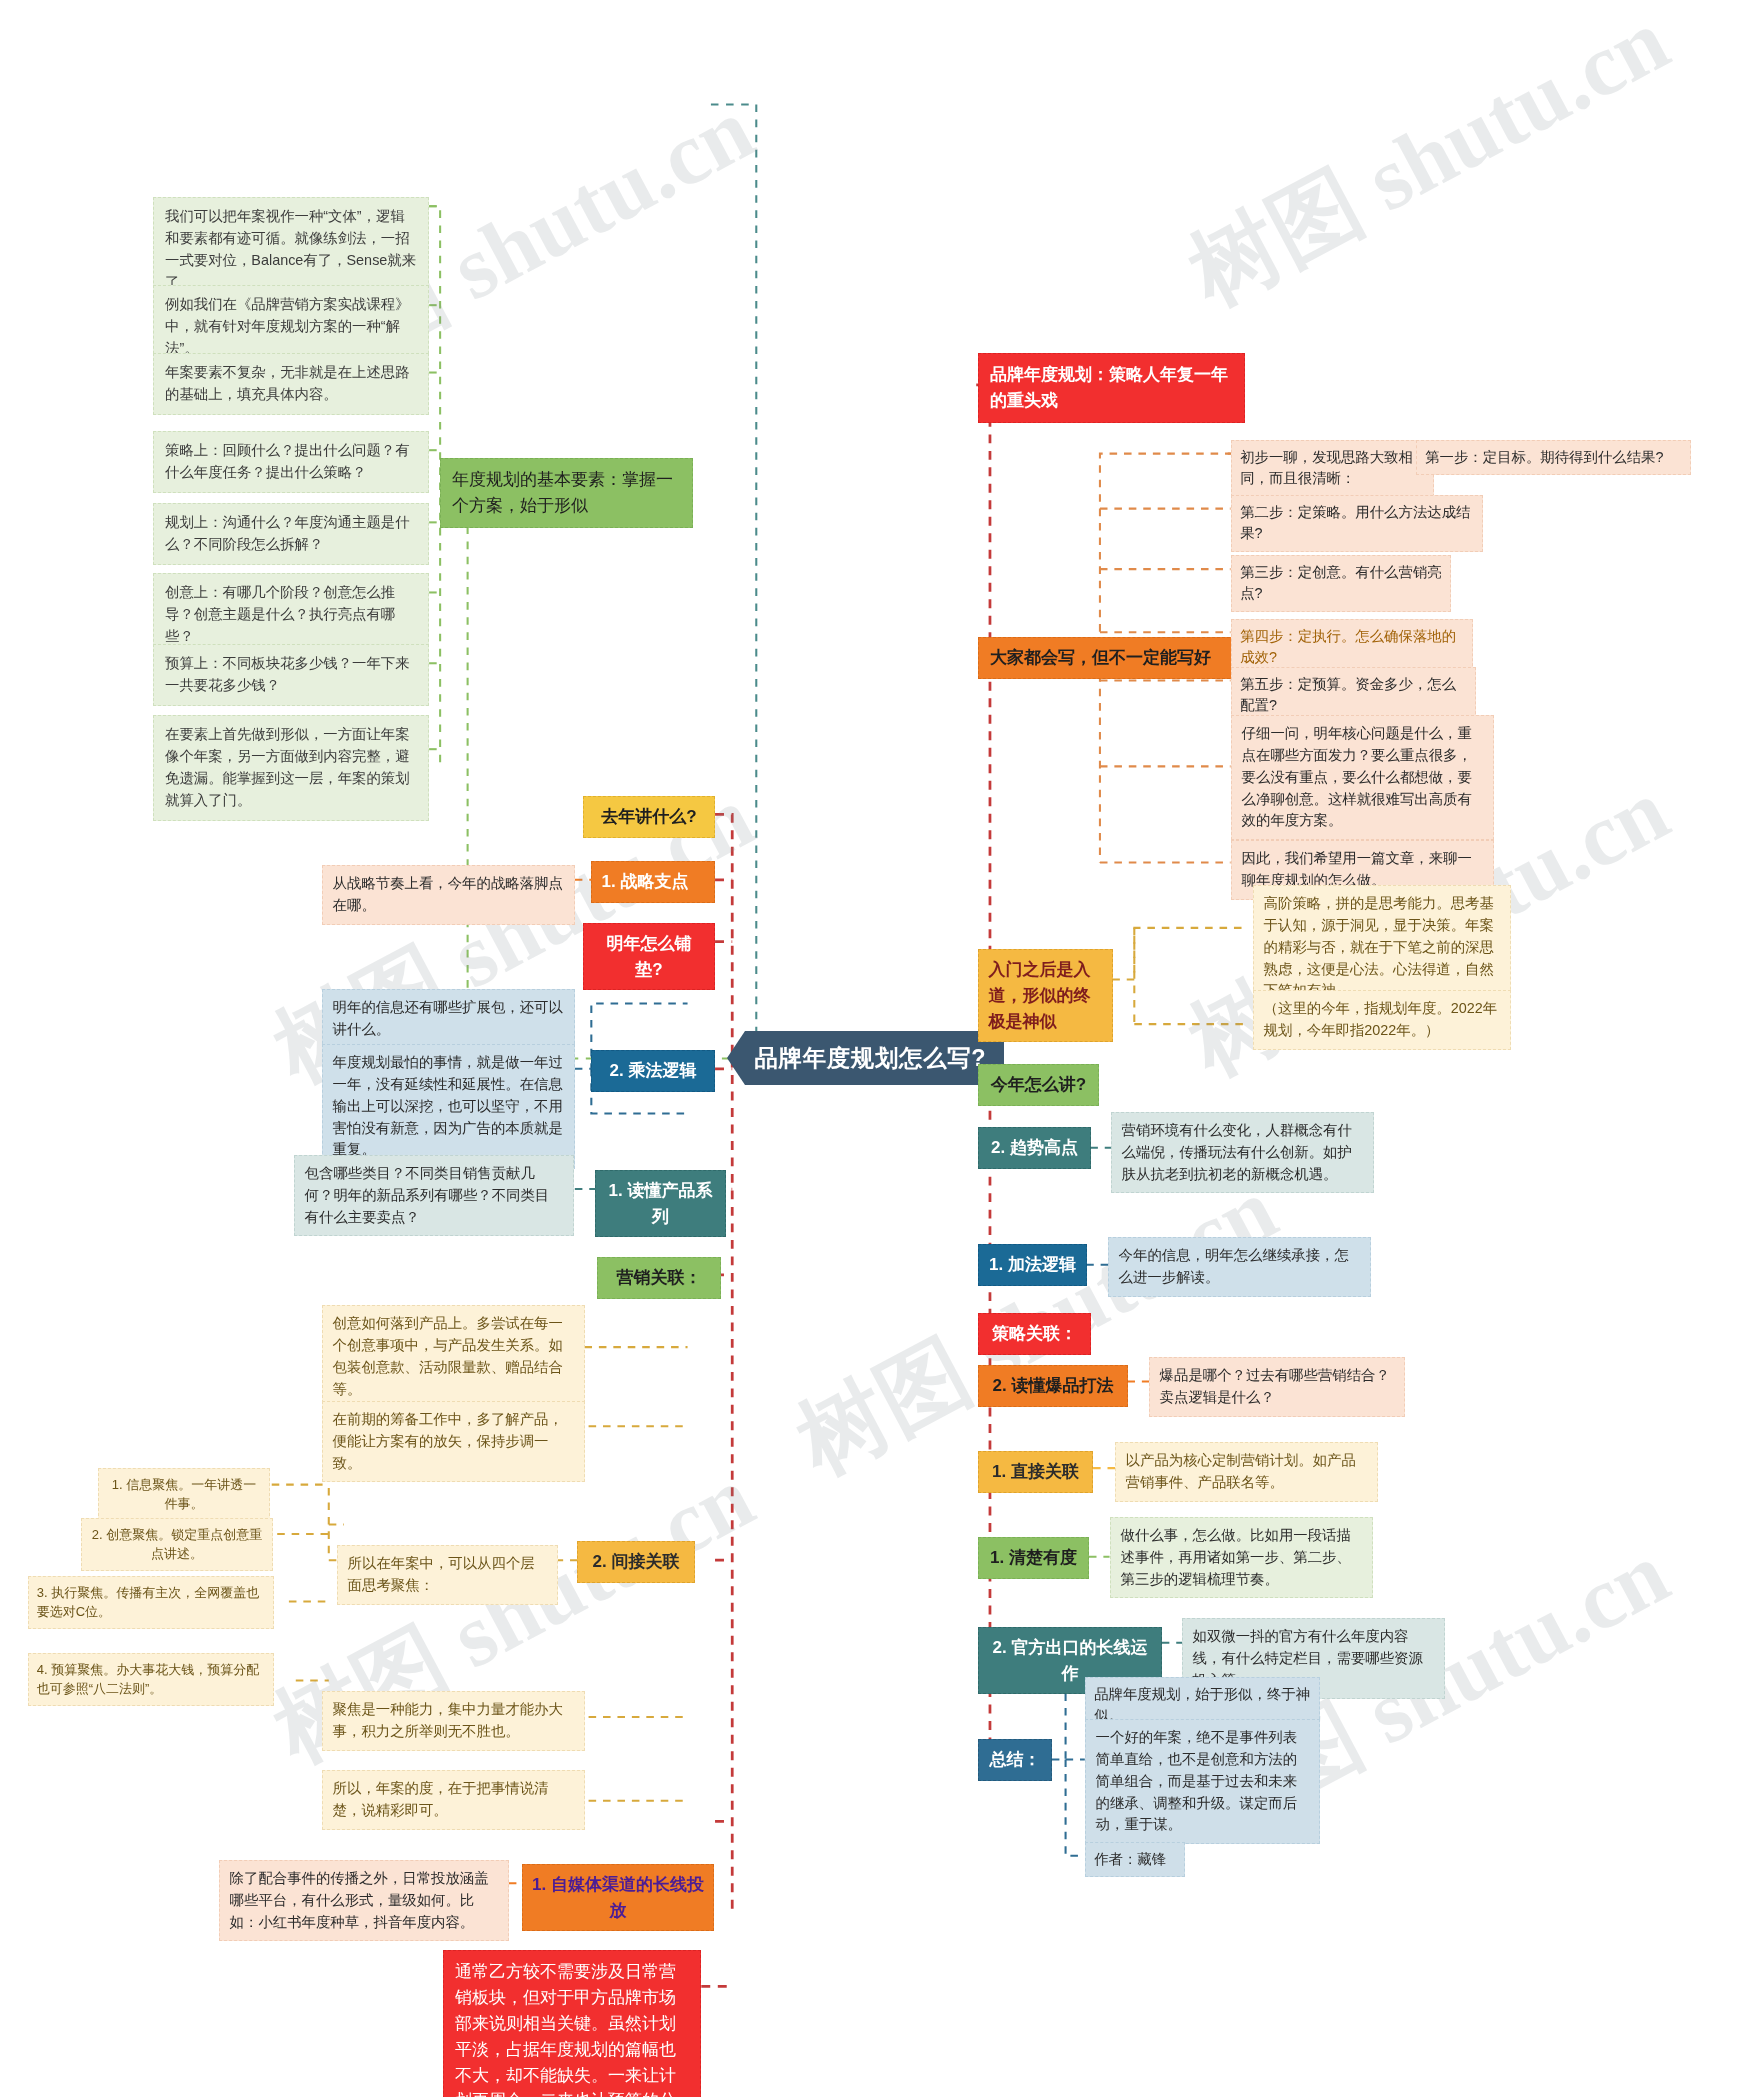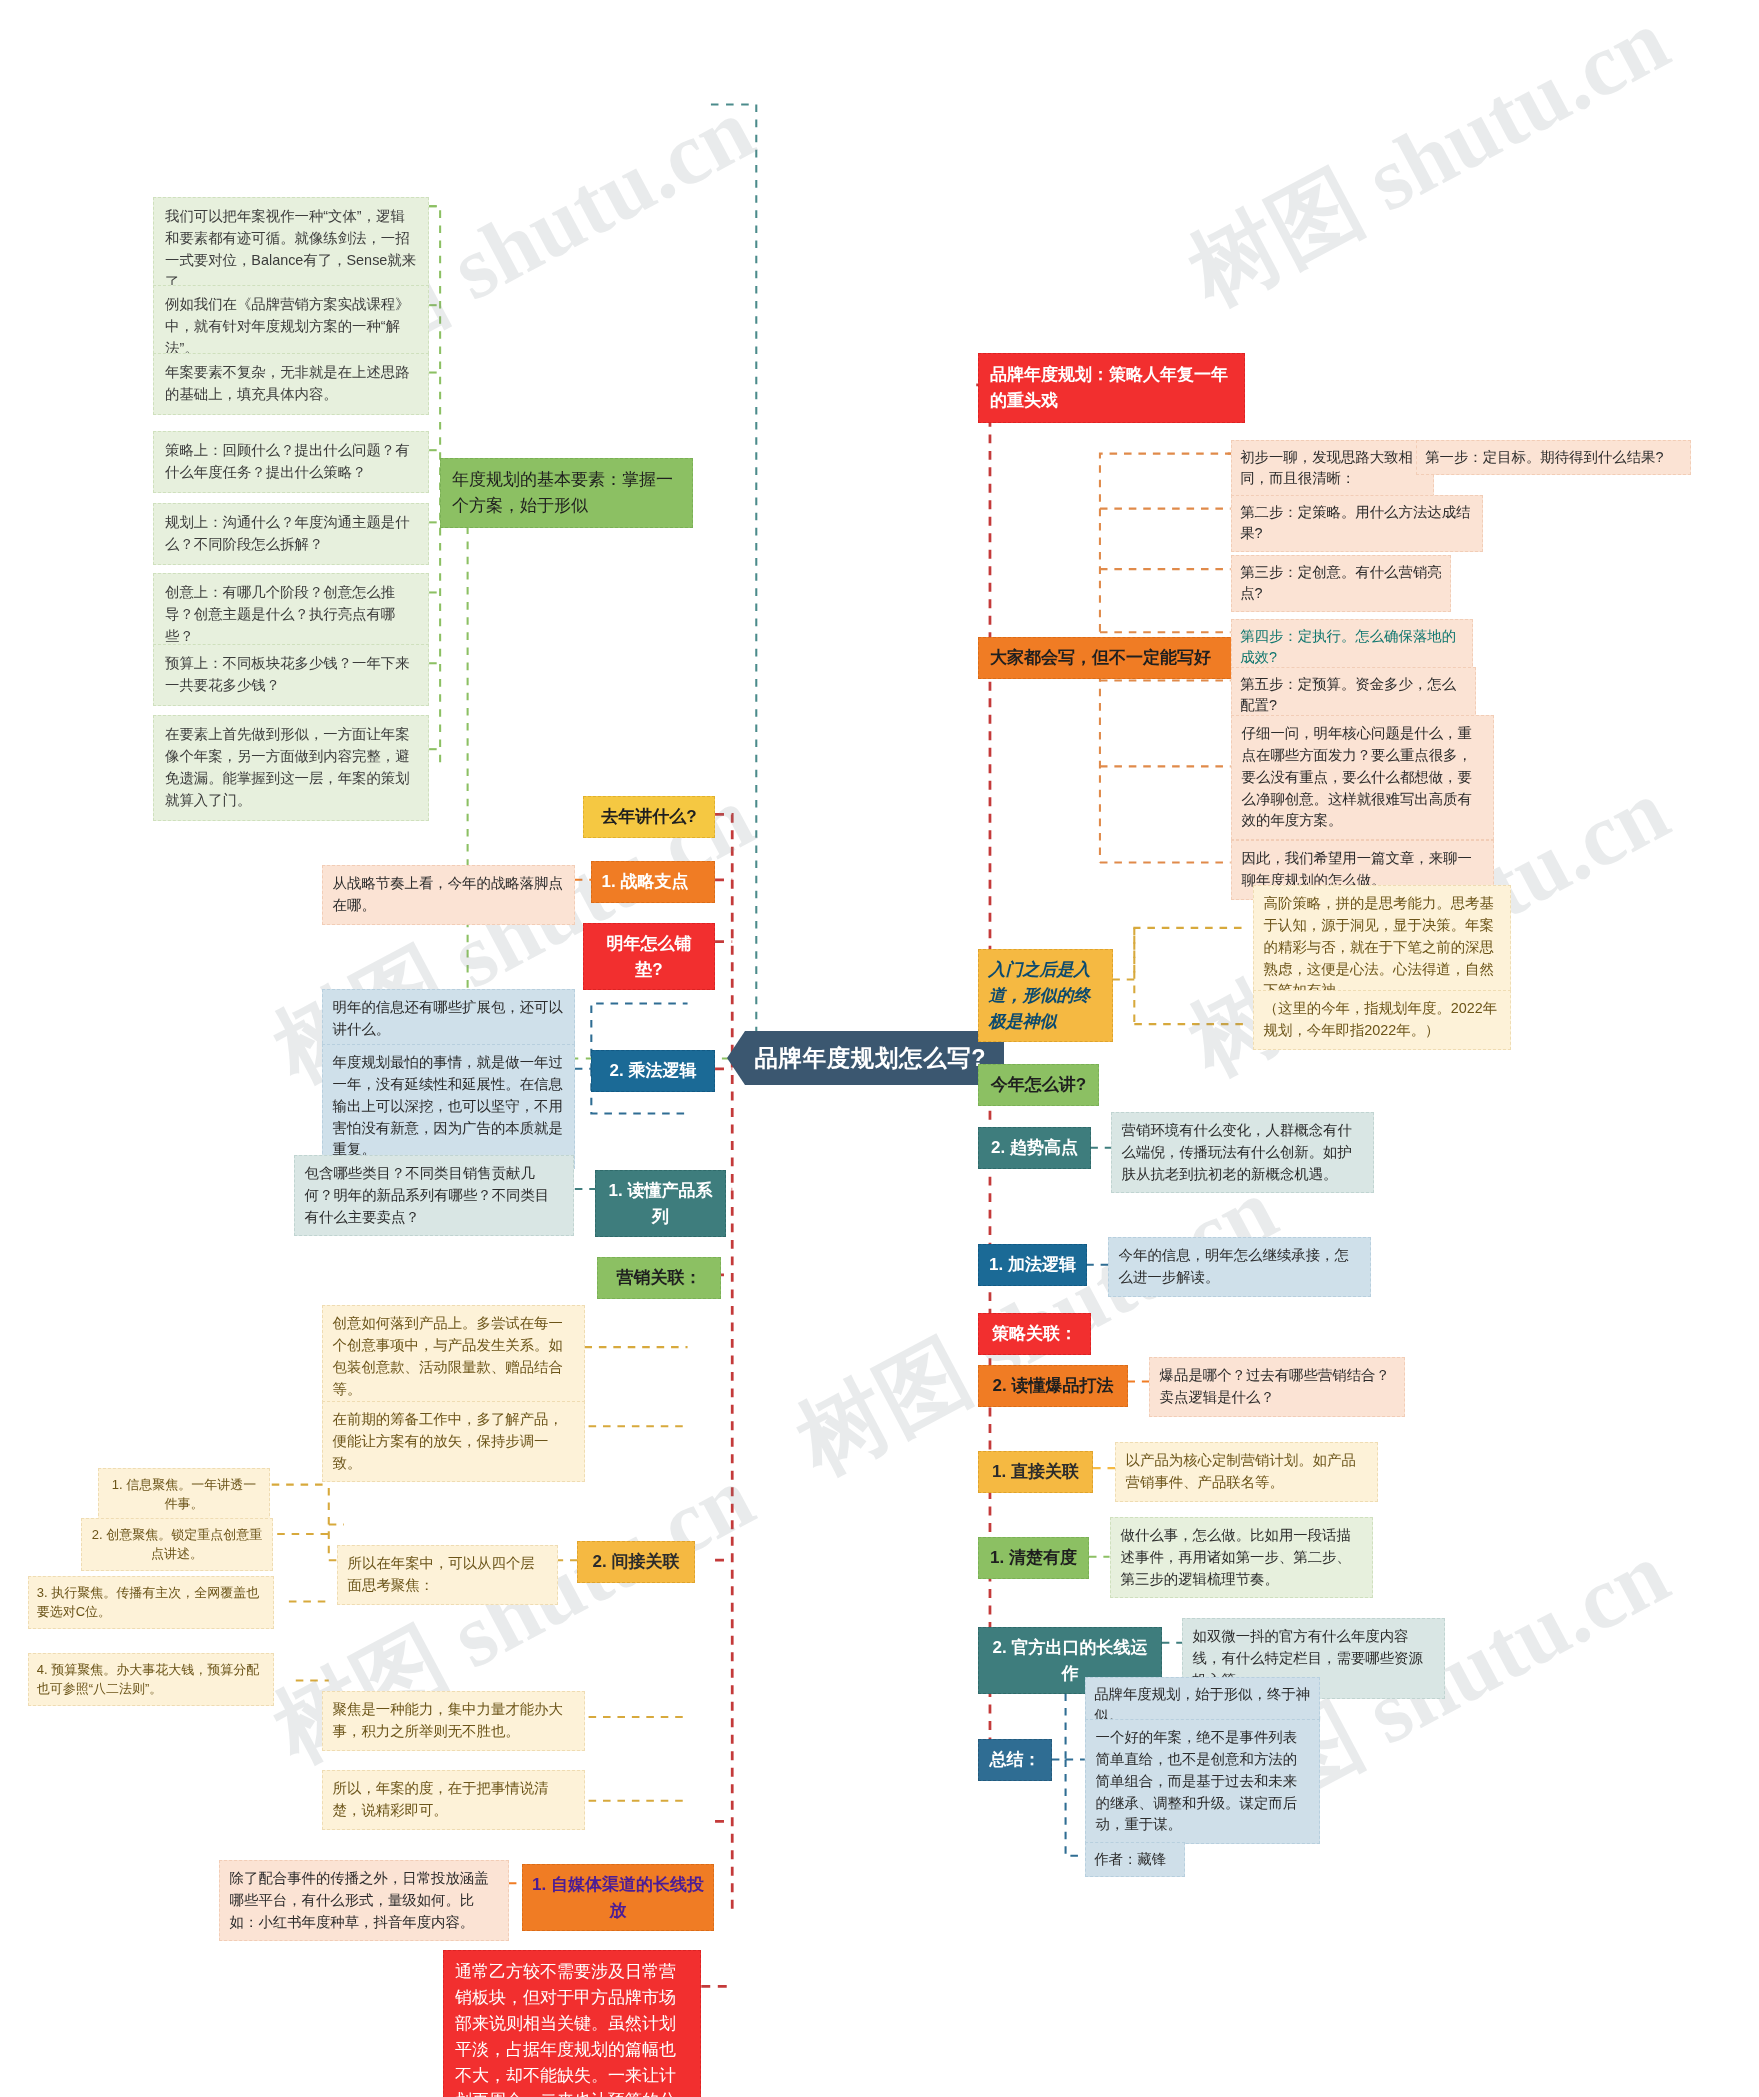--- a/index.html
+++ b/index.html
@@ -185,27 +185,27 @@
   <div class="node dashed s-lg" style="left:443px;top:1950px;width:258px;background:#f22f2f;color:#ffffff;border-color:#dc2323;">通常乙方较不需要涉及日常营销板块，但对于甲方品牌市场部来说则相当关键。虽然计划平淡，占据年度规划的篇幅也不大，却不能缺失。一来让计划更周全，二来也让预算的分配不缺漏，更合理。</div>
 
   <div class="node dashed s-lg bold" style="left:978px;top:353px;width:267px;background:#f22f2f;color:#ffffff;border-color:#dc2323;">品牌年度规划：策略人年复一年的重头戏</div>
 
   <div class="node dashed s-lg bold" style="left:978px;top:637px;width:267px;background:#f07c24;color:#1f1f1f;border-color:#da6c18;padding:6.9px 11px;">大家都会写，但不一定能写好</div>
 
   <div class="node dashed s-md" style="left:1231px;top:440px;width:203px;background:#fbe3d4;color:#2b2b2b;border-color:#f2cdb6;padding:5.5px 8.2px;">初步一聊，发现思路大致相同，而且很清晰：</div>
   <div class="node dashed s-md" style="left:1416px;top:440px;width:275px;background:#fbe3d4;color:#2b2b2b;border-color:#f2cdb6;padding:5.5px 8.2px;">第一步：定目标。期待得到什么结果?</div>
   <div class="node dashed s-md" style="left:1231px;top:495px;width:252px;background:#fbe3d4;color:#2b2b2b;border-color:#f2cdb6;padding:5.5px 8.2px;">第二步：定策略。用什么方法达成结果?</div>
   <div class="node dashed s-md" style="left:1231px;top:555px;width:220px;background:#fbe3d4;color:#2b2b2b;border-color:#f2cdb6;padding:5.5px 8.2px;">第三步：定创意。有什么营销亮点?</div>
-  <div class="node dashed s-md" style="left:1231px;top:619px;width:242px;background:#fbe3d4;color:#0f766e;border-color:#f2cdb6;padding:5.5px 8.2px;">第四步：定执行。怎么确保落地的成效?</div>
+  <div class="node dashed s-md" style="left:1231px;top:619px;width:242px;background:#fbe3d4;color:#a16207;border-color:#f2cdb6;padding:5.5px 8.2px;">第四步：定执行。怎么确保落地的成效?</div>
   <div class="node dashed s-md" style="left:1231px;top:667px;width:245px;background:#fbe3d4;color:#2b2b2b;border-color:#f2cdb6;padding:5.5px 8.2px;">第五步：定预算。资金多少，怎么配置?</div>
 
   <div class="node dashed s-md" style="left:1231px;top:715px;width:263px;background:#fbe3d4;color:#2b2b2b;border-color:#f2cdb6;padding:6.9px 9.6px;">仔细一问，明年核心问题是什么，重点在哪些方面发力？要么重点很多，要么没有重点，要么什么都想做，要么净聊创意。这样就很难写出高质有效的年度方案。</div>
   <div class="node dashed s-md" style="left:1231px;top:840px;width:263px;background:#fbe3d4;color:#2b2b2b;border-color:#f2cdb6;padding:6.9px 9.6px;">因此，我们希望用一篇文章，来聊一聊年度规划的怎么做。</div>
 
-  <div class="node dashed s-lg bold" style="left:978px;top:949px;width:135px;background:#f5b942;color:#0c4a6e;border-color:#dfa32c;padding:6.9px 9.6px;font-style:italic;">入门之后是入道，形似的终极是神似</div>
+  <div class="node dashed s-lg bold" style="left:978px;top:949px;width:135px;background:#f5b942;color:#7f1d1d;border-color:#dfa32c;padding:6.9px 9.6px;">入门之后是入道，形似的终极是神似</div>
   <div class="node dashed s-md" style="left:1253px;top:885px;width:258px;background:#fdf2d8;color:#6b5418;border-color:#efdcb2;padding:6.9px 9.6px;">高阶策略，拼的是思考能力。思考基于认知，源于洞见，显于决策。年案的精彩与否，就在于下笔之前的深思熟虑，这便是心法。心法得道，自然下笔如有神。</div>
   <div class="node dashed s-md" style="left:1253px;top:990px;width:258px;background:#fdf2d8;color:#6b5418;border-color:#efdcb2;padding:6.9px 9.6px;">（这里的今年，指规划年度。2022年规划，今年即指2022年。）</div>
 
   <div class="node dashed s-lg bold" style="left:978px;top:1064px;width:121px;background:#8cc063;color:#1f1f1f;border-color:#7ab055;text-align:center;padding:6.9px 9.6px;">今年怎么讲?</div>
 
   <div class="node dashed s-lg bold" style="left:978px;top:1127px;width:113px;background:#3e7d7d;color:#ffffff;border-color:#2f6a6a;text-align:center;padding:6.9px 6.9px;">2. 趋势高点</div>
   <div class="node dashed s-md" style="left:1111px;top:1112px;width:263px;background:#d9e6e4;color:#2b2b2b;border-color:#c0d4d1;padding:6.9px 9.6px;">营销环境有什么变化，人群概念有什么端倪，传播玩法有什么创新。如护肤从抗老到抗初老的新概念机遇。</div>
 
   <div class="node dashed s-lg bold" style="left:978px;top:1244px;width:109px;background:#1b6a96;color:#ffffff;border-color:#125a84;text-align:center;padding:6.9px 6.9px;">1. 加法逻辑</div>
   <div class="node dashed s-md" style="left:1108px;top:1237px;width:263px;background:#cfe0ea;color:#2b2b2b;border-color:#b7cfde;padding:6.9px 9.6px;">今年的信息，明年怎么继续承接，怎么进一步解读。</div>

